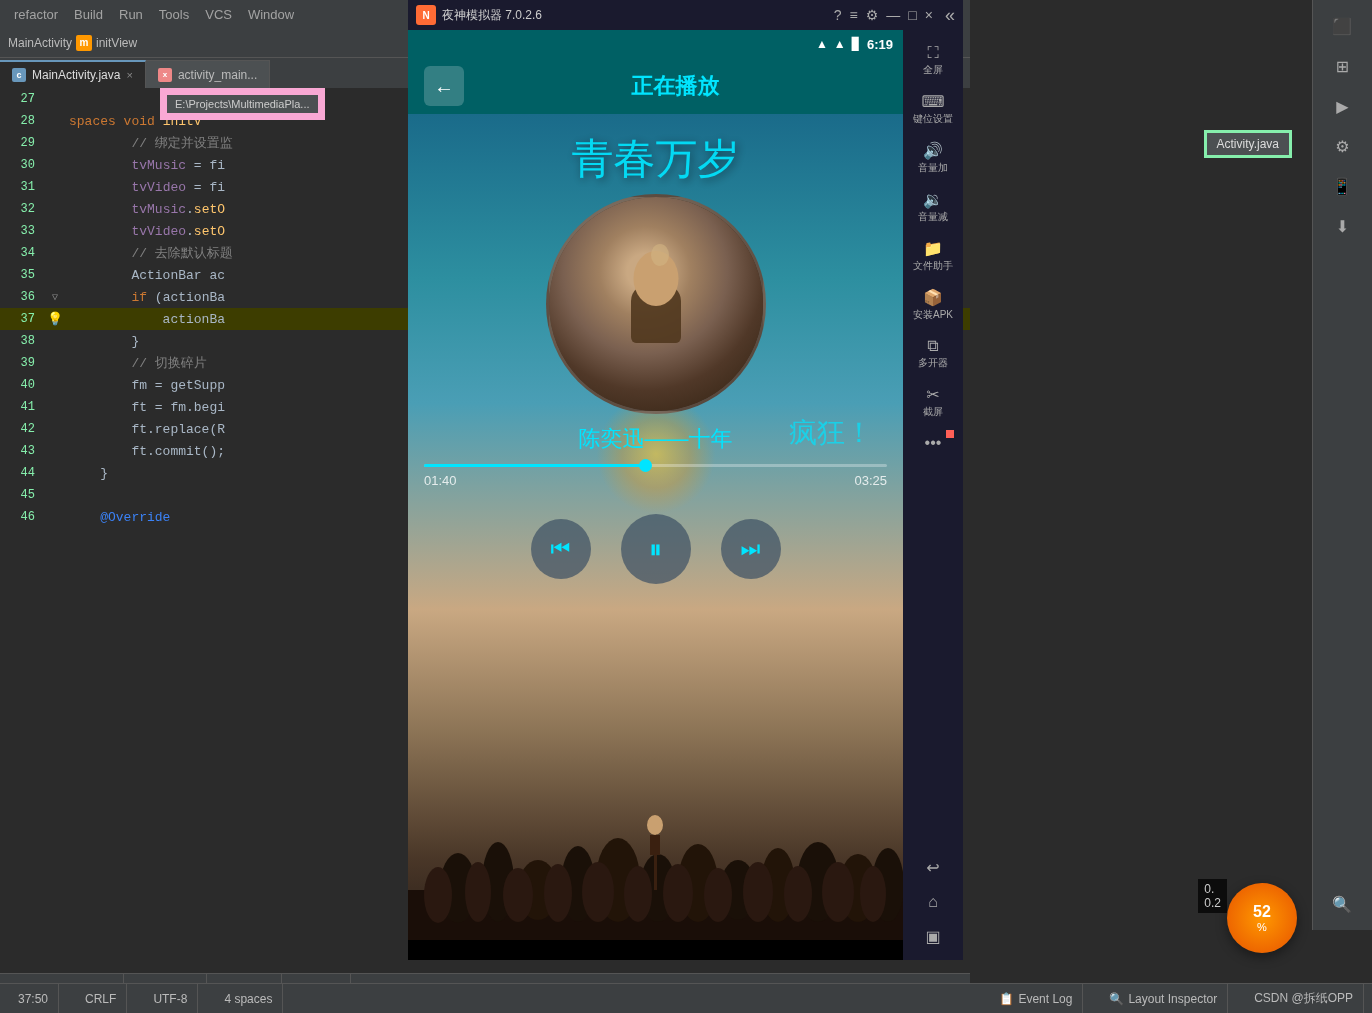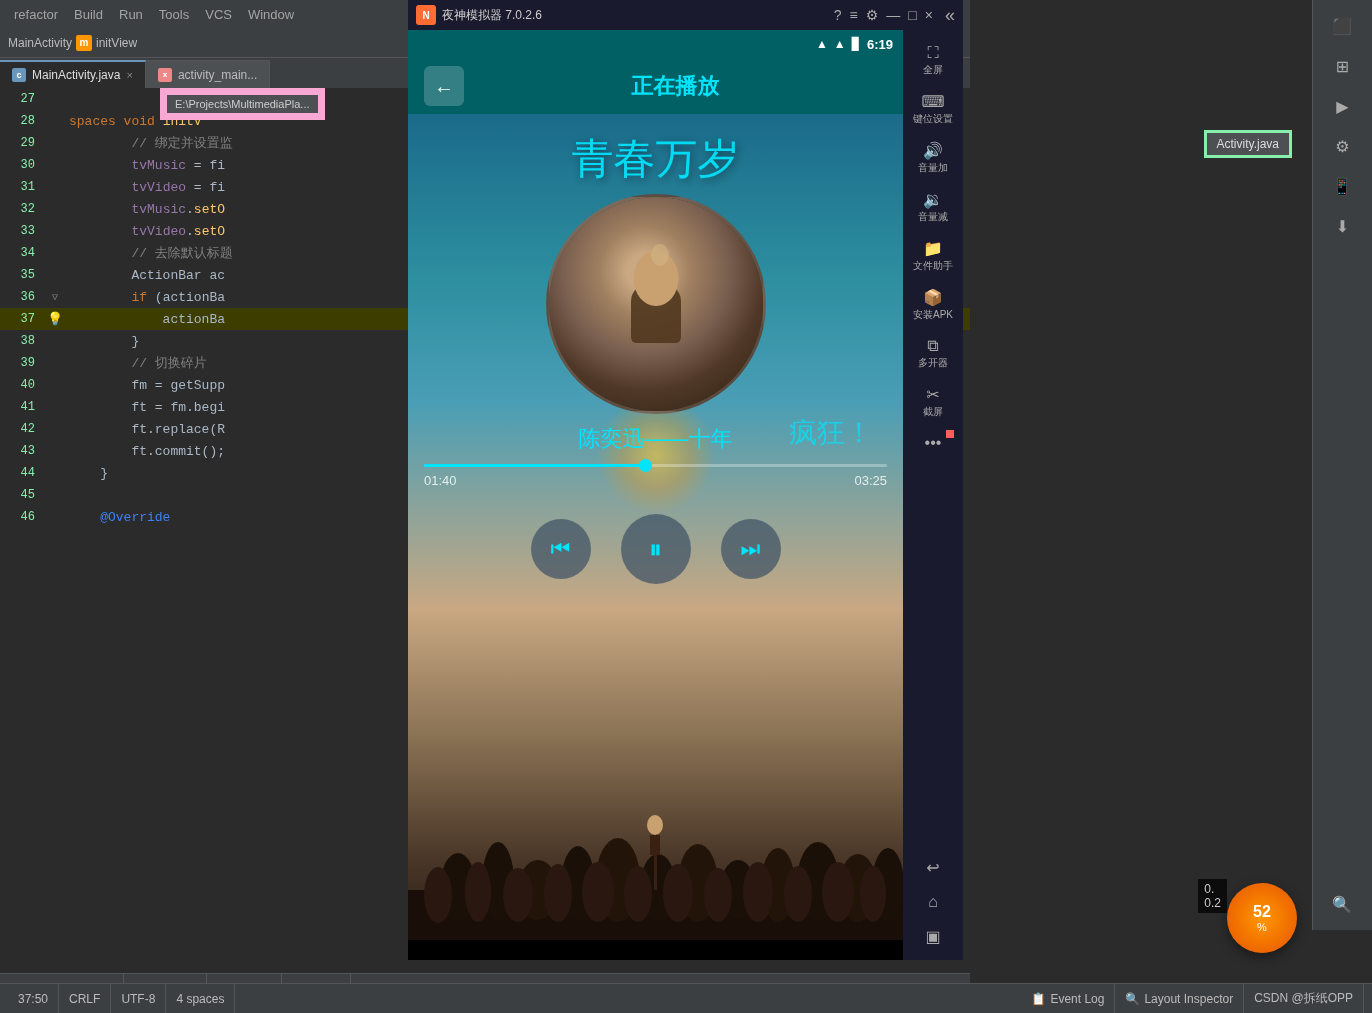--- a/index.html
+++ b/index.html
@@ -193,21 +193,21 @@
     
     .status-bar {
       position: absolute;
       bottom: 0; left: 0;
       width: 1372px;
       height: 30px;
       background: #3c3f41;
       display: flex;
       align-items: center;
       padding: 0 8px;
-      gap: 0;
+      gap: 16px;
       z-index: 100;
       border-top: 1px solid #555;
     }
     .status-item {
       color: #bbb;
       font-size: 12px;
       padding: 0 10px;
       height: 100%;
       display: flex;
       align-items: center;

